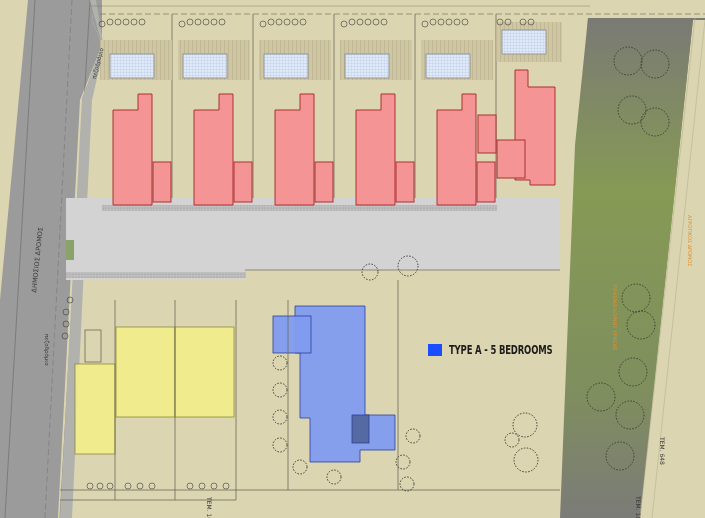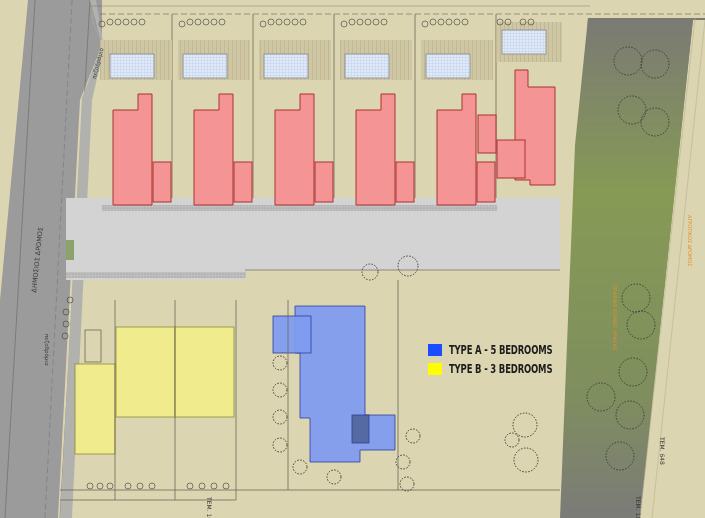--- a/index.html
+++ b/index.html
@@ -214,20 +214,16 @@
   <div class="rot-label" style="left:213px;top:497px;transform:rotate(90deg);font-size:6px;">ΤΕΜ. 10</div>
   <div class="rot-label" style="left:642px;top:496px;transform:rotate(90deg);font-size:6px;">ΤΕΜ. 10</div>
   <div class="orange-label" style="left:618px;top:285px;transform:rotate(90deg);font-size:5px;">ΠΡΑΣΙΝΟ ΚΟΙΝΗΣ ΧΡΗΣΗΣ</div>
   <div class="orange-label" style="left:693px;top:215px;transform:rotate(90deg);font-size:5px;">ΑΓΡΟΤΙΚΟΣ ΔΡΟΜΟΣ</div>
 
   <div class="legend">
     <div class="legend-item">
       <span class="swatch" style="background:#1a4dff"></span>
       <span class="legend-text">TYPE A - 5 BEDROOMS</span>
     </div>
-    <div class="legend-item">
-      <span class="swatch" style="background:#ffff00"></span>
-      <span class="legend-text">TYPE B - 3 BEDROOMS</span>
-    </div>
   </div>
 
   <div class="abs" style="right:0;top:0;width:2px;height:518px;background:#8a8670;"></div>
 </div>
 
 </body></html>

